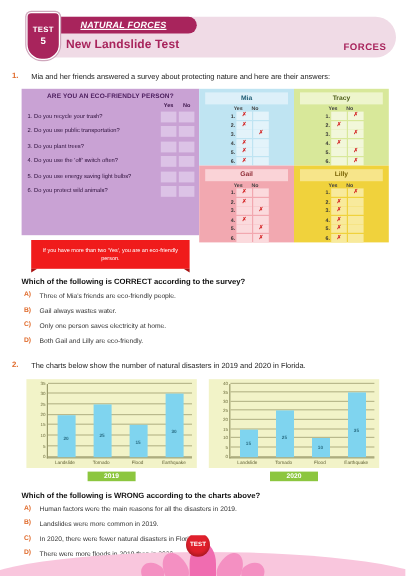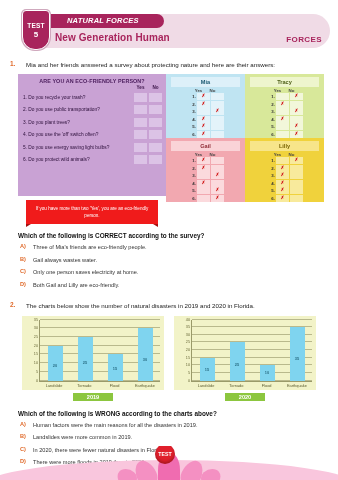--- a/index.html
+++ b/index.html
@@ -17,21 +17,21 @@
     position: absolute; left: 44px; top: 6px; right: 8px; height: 34px;
     background: #f0dbe6; border-radius: 0 17px 17px 0;
   }
   .hdr-band {
     position: absolute; left: 44px; top: 6px; width: 120px; height: 14px;
     background: #a8245c; border-radius: 0 7px 7px 0;
   }
   .hdr-band-label {
     position: absolute; left: 67px; top: 7px;
     font-size: 7.5px; font-weight: bold; color: #fff;
-    font-style: italic; letter-spacing: .2px; line-height: 12px;
+    font-style: italic; letter-spacing: .2px; line-height: 12px; text-decoration: underline;
   }
   .hdr-title {
     position: absolute; left: 55px; top: 23px;
     font-size: 10px; font-weight: bold; color: #a8245c;
     letter-spacing: .1px; line-height: 13px;
   }
   .brand {
     position: absolute; right: 16px; top: 27px;
     font-size: 8px; font-weight: bold; color: #a8245c;
     letter-spacing: .4px;
@@ -151,21 +151,21 @@
 </style>
 </head>
 <body>
 
 <div class="page">
 
   <div class="header">
     <div class="hdr-pill"></div>
     <div class="hdr-band"></div>
     <div class="hdr-band-label">NATURAL FORCES</div>
-    <div class="hdr-title">New Generation Human</div>
+    <div class="hdr-title">New Landslide Test</div>
     <div class="brand">FORCES</div>
     <div class="shield">
       <div class="t1">TEST</div>
       <div class="t2">5</div>
     </div>
   </div>
 
   <div class="q-block">
     <div class="q-head">
       <div class="q-num">1.</div>

